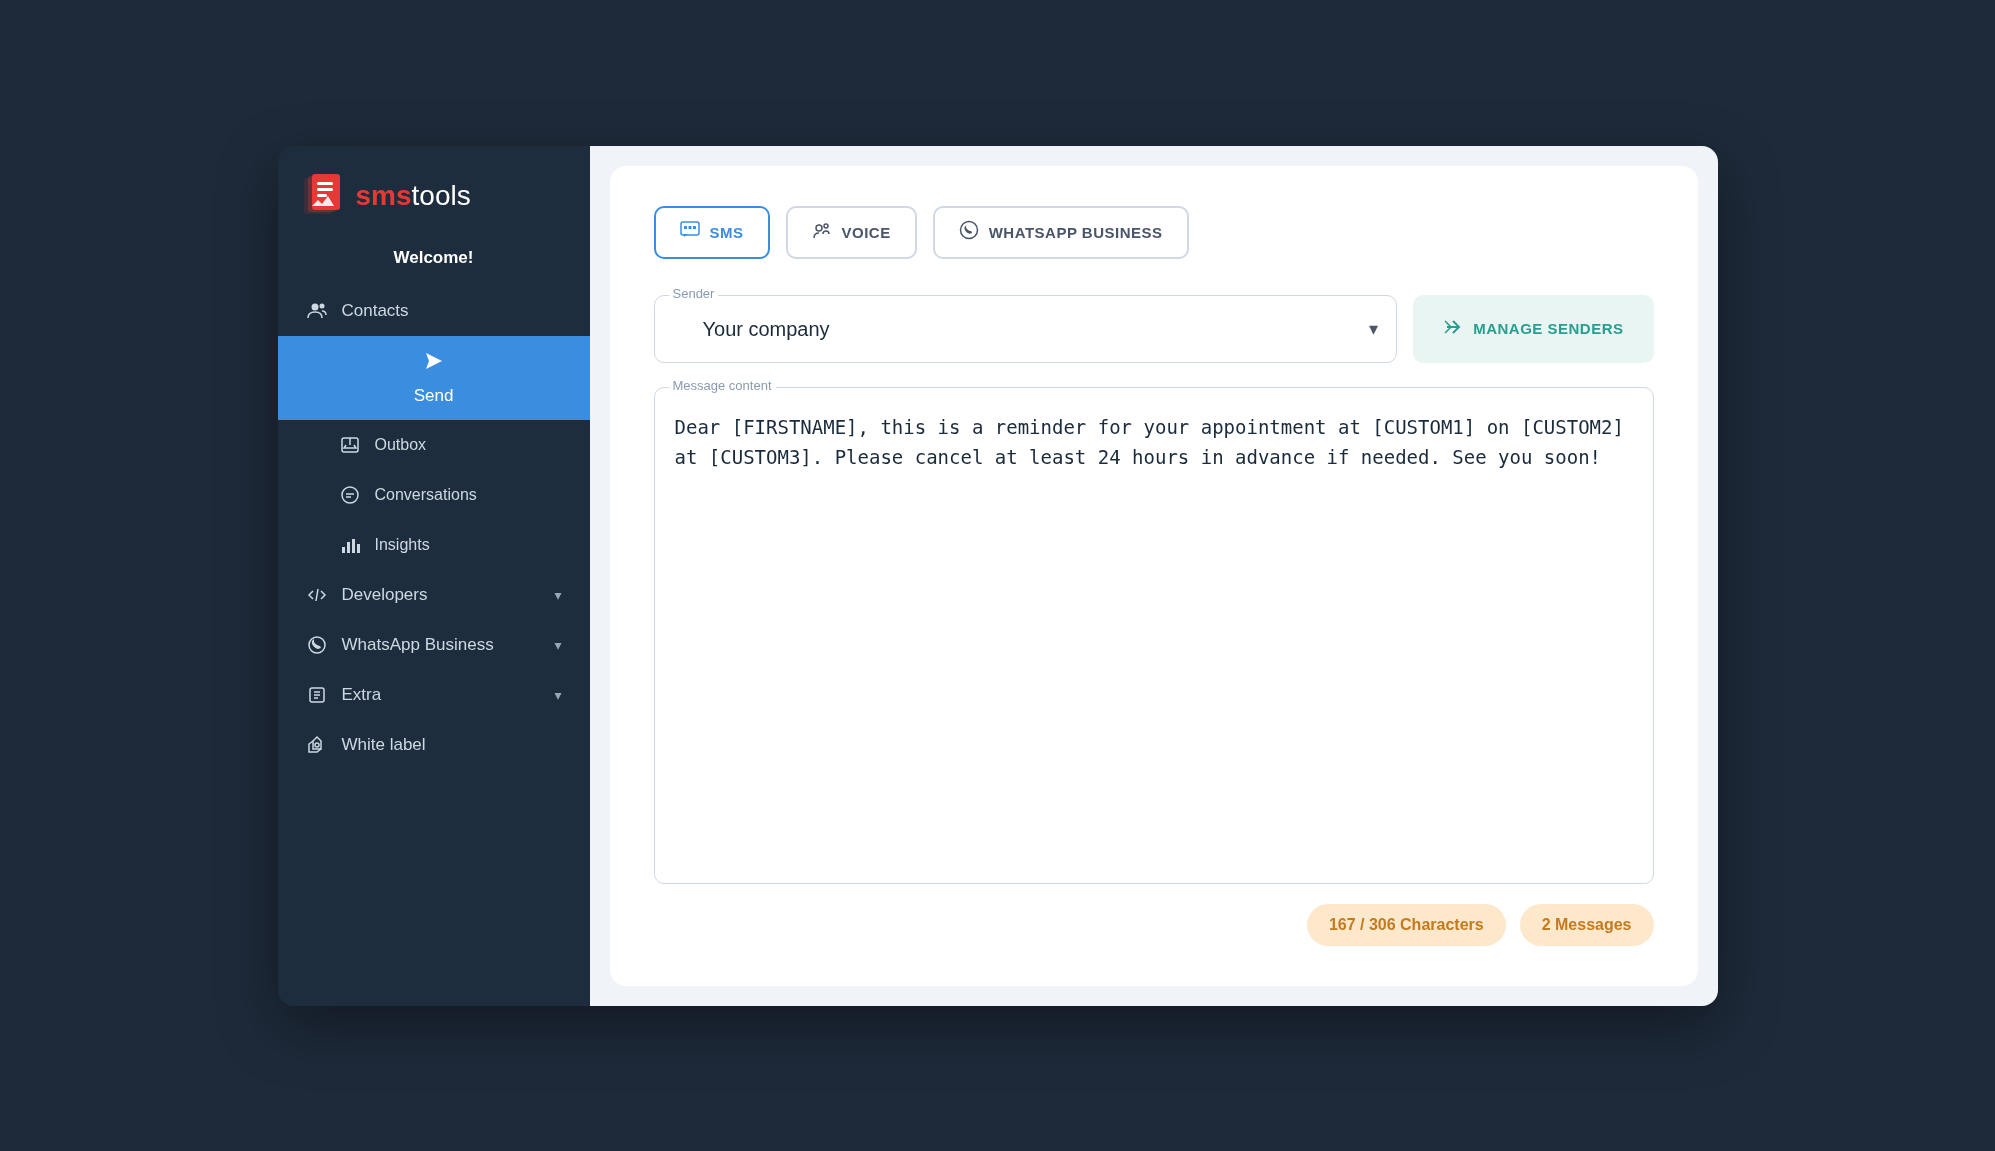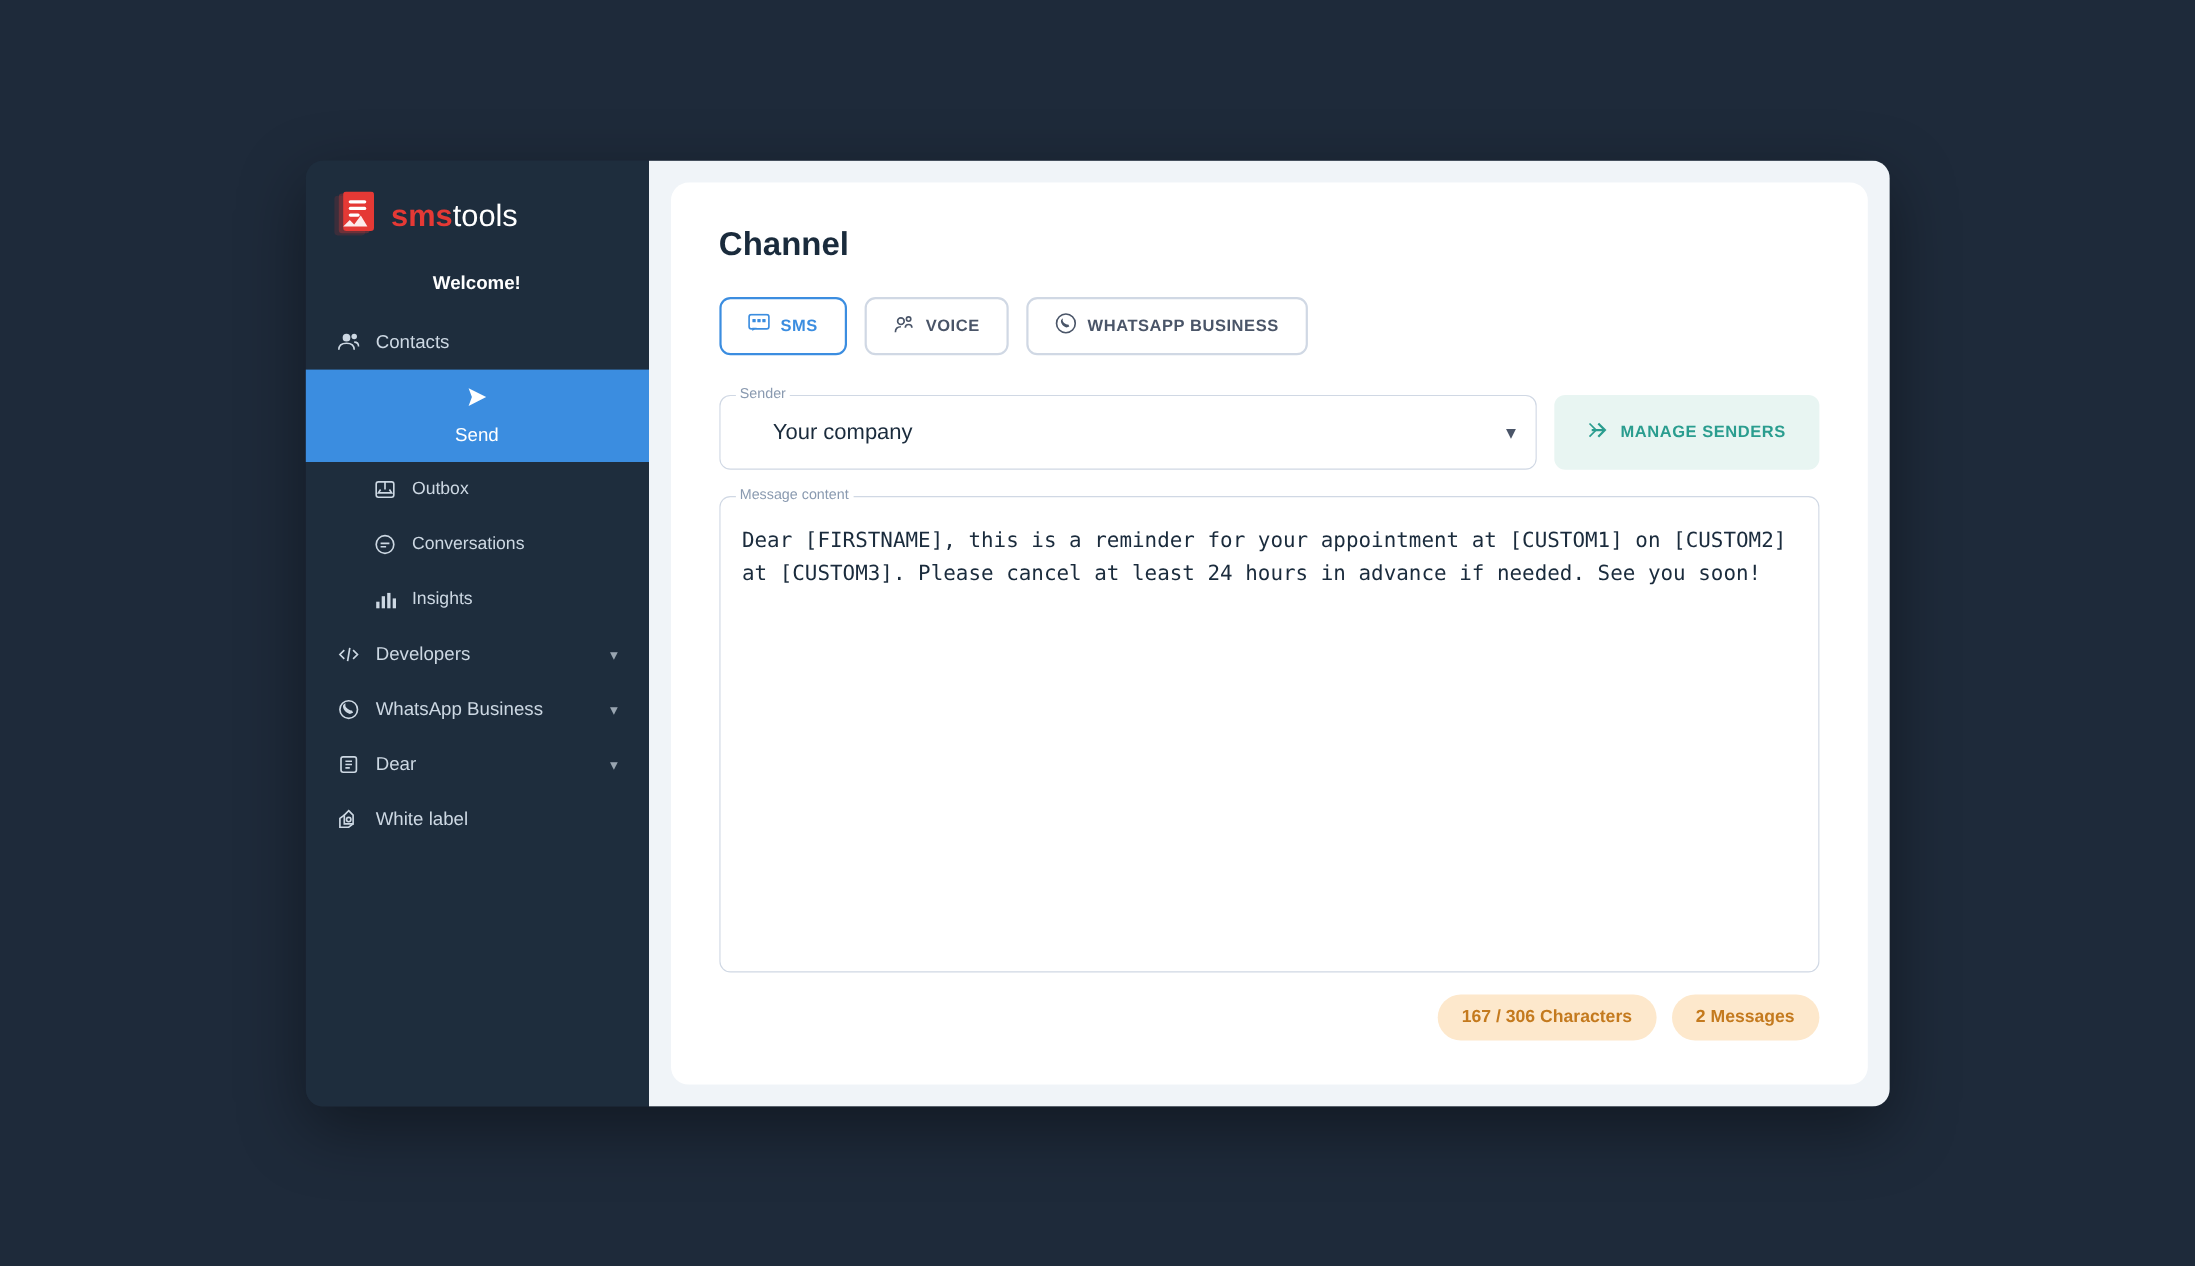--- a/index.html
+++ b/index.html
@@ -411,40 +411,39 @@
         <span class="nav-chevron">▾</span>
       </div>
 
       <div class="nav-item">
         <span class="nav-icon">
           <svg width="20" height="20" viewBox="0 0 20 20" fill="none" stroke="#cdd8e3" stroke-width="1.5">
               <rect x="3" y="3" width="14" height="14" rx="2"></rect>
               <path d="M7 7 h6 M7 10 h6 M7 13 h4"></path>
             </svg>
         </span>
-        <span>Dear</span>
+        <span>Extra</span>
         <span class="nav-chevron">▾</span>
       </div>
 
       <div class="nav-item">
         <span class="nav-icon">
           <svg width="20" height="20" viewBox="0 0 20 20" fill="none" stroke="#cdd8e3" stroke-width="1.5">
               <path d="M10 2 L14 6 L14 14 L6 14 L6 6 Z"></path>
               <path d="M6 6 L2 9 L2 17 L10 17 L14 14"></path>
               <circle cx="10" cy="10" r="2"></circle>
             </svg>
         </span>
         <span>White label</span>
       </div>
     </nav>
   </div>
 
   <div class="main-content">
     <div class="content-card">
-      <h1 class="page-title">Channel</h1>
 
       <div class="channel-tabs">
         <button class="channel-tab active">
           <span class="tab-icon">
             <svg width="20" height="18" viewBox="0 0 20 18" fill="#3b8de0">
                 <rect x="1" y="1" width="18" height="13" rx="2" stroke="#3b8de0" stroke-width="1.5" fill="none"></rect>
                 <path d="M4 16 L4 13 L8 13" fill="#3b8de0"></path>
                 <rect x="4" y="5" width="3" height="3" rx="0.5" fill="#3b8de0"></rect>
                 <rect x="8.5" y="5" width="3" height="3" rx="0.5" fill="#3b8de0"></rect>
                 <rect x="13" y="5" width="3" height="3" rx="0.5" fill="#3b8de0"></rect>

